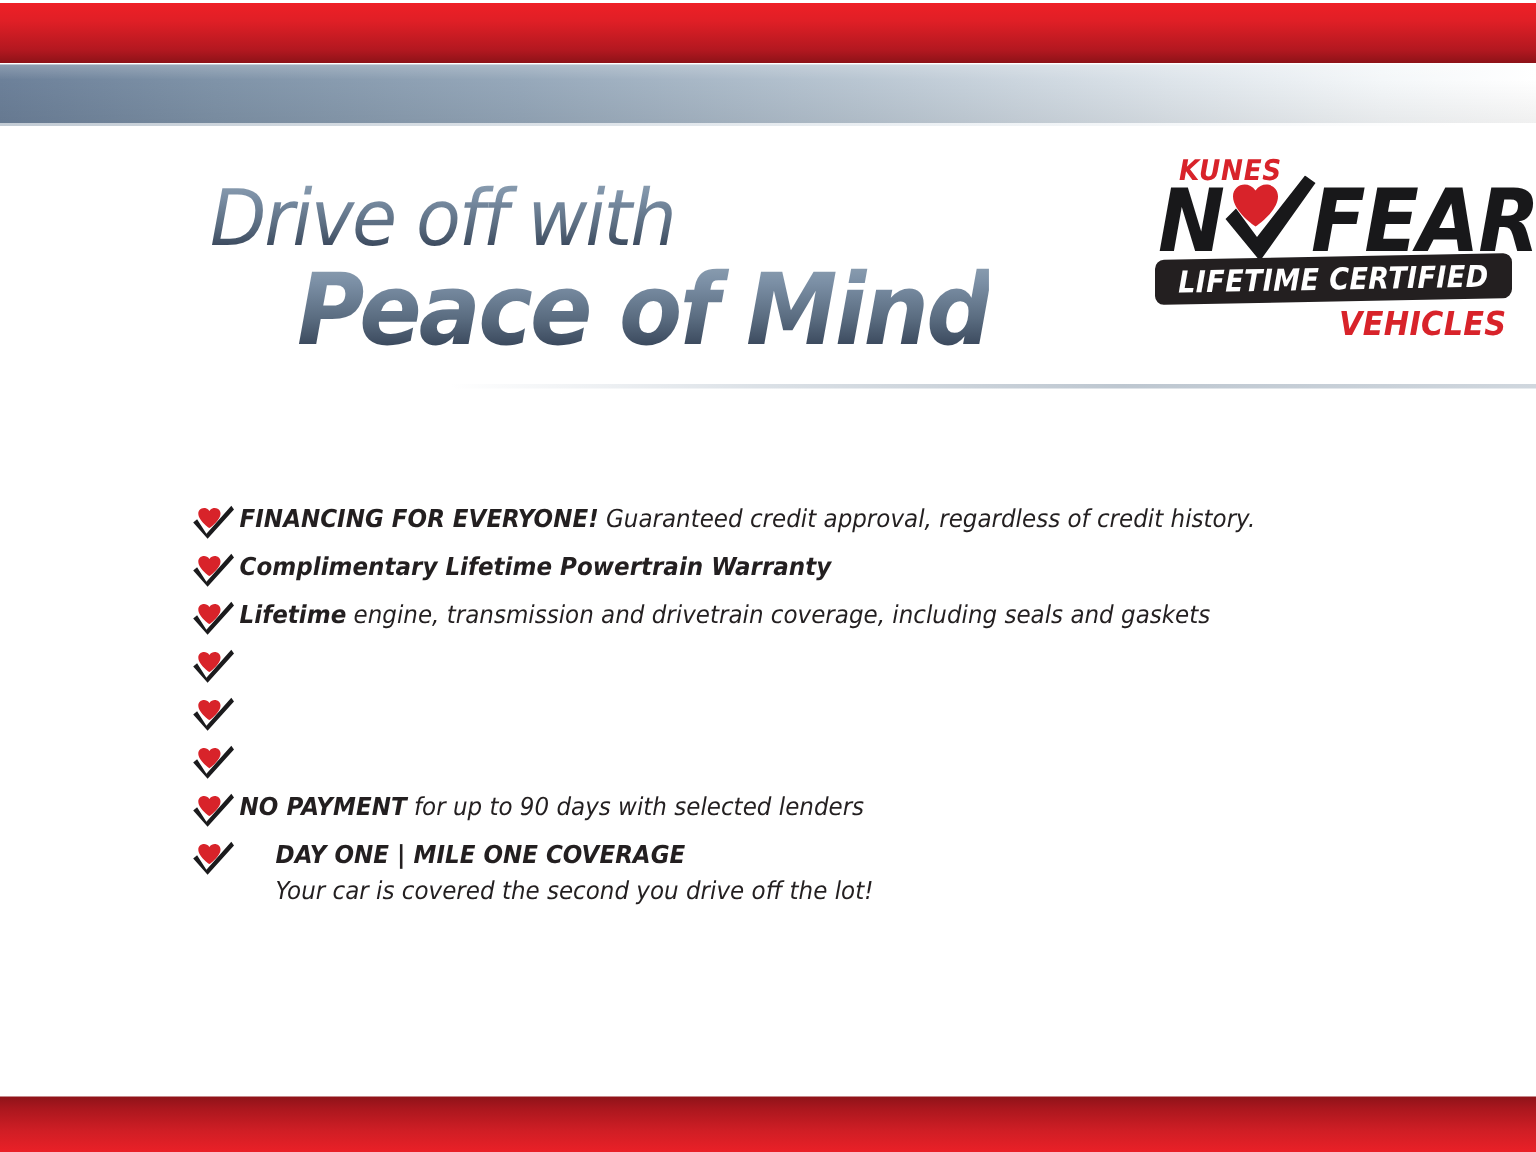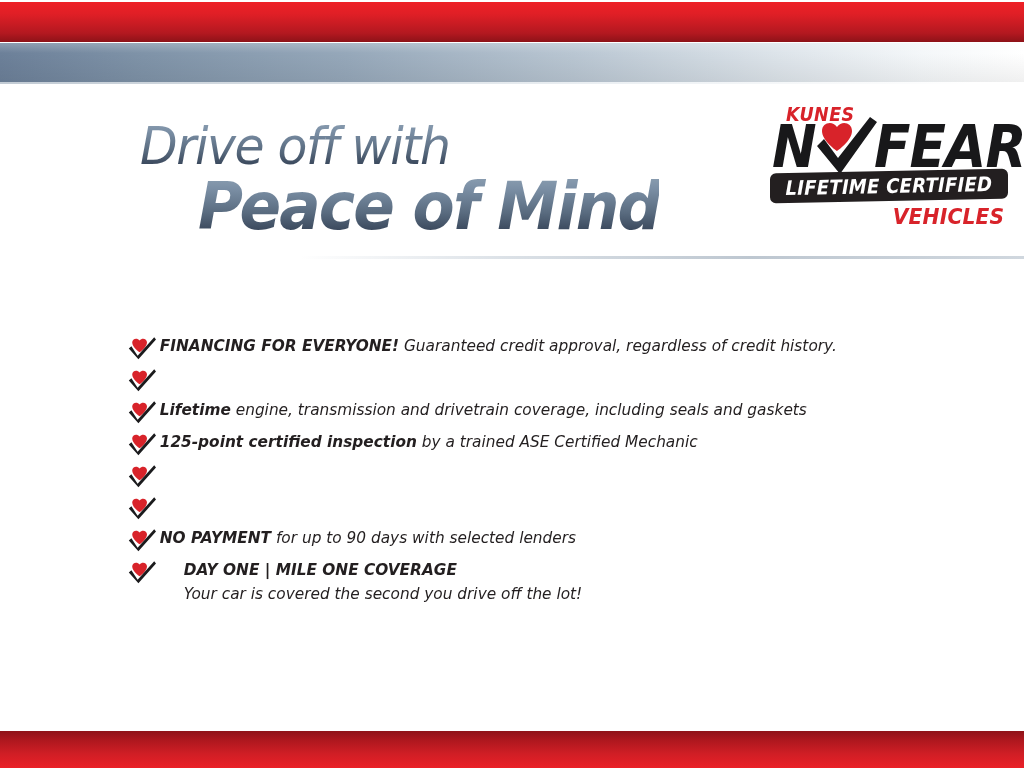--- a/index.html
+++ b/index.html
@@ -323,38 +323,38 @@
           </svg></span>
         <div class="bullet-body">
           <div class="benefit-text"><b>FINANCING FOR EVERYONE!</b><span> Guaranteed credit approval, regardless of credit history.</span></div>
         </div>
       </div>
       <div class="benefit-row">
         <span class="check-icon"><svg viewBox="0 0 28 24" width="28" height="24" aria-hidden="true">
             <path d="M4.2 6.4 C4.2 2.6, 9.2 1.2, 11.6 4.6 C14 1.2, 19 2.6, 19 6.4 C19 11.2, 11.6 16.2, 11.6 16.2 C11.6 16.2, 4.2 11.2, 4.2 6.4 Z" fill="#d8232a"></path>
             <path d="M3.4 10.2 L9.6 19.8 L26.2 1.2 L28 3.6 L10.4 23.2 L0.8 12.4 Z" fill="#1b1b1d"></path>
           </svg></span>
+        <div class="bullet-body">
+          <div class="benefit-text"><b>Complimentary Lifetime Powertrain Warranty</b></div>
+        </div>
       </div>
       <div class="benefit-row">
         <span class="check-icon"><svg viewBox="0 0 28 24" width="28" height="24" aria-hidden="true">
             <path d="M4.2 6.4 C4.2 2.6, 9.2 1.2, 11.6 4.6 C14 1.2, 19 2.6, 19 6.4 C19 11.2, 11.6 16.2, 11.6 16.2 C11.6 16.2, 4.2 11.2, 4.2 6.4 Z" fill="#d8232a"></path>
             <path d="M3.4 10.2 L9.6 19.8 L26.2 1.2 L28 3.6 L10.4 23.2 L0.8 12.4 Z" fill="#1b1b1d"></path>
           </svg></span>
         <div class="bullet-body">
           <div class="benefit-text"><b>Lifetime</b><span> engine, transmission and drivetrain coverage, including seals and gaskets</span></div>
         </div>
       </div>
       <div class="benefit-row">
         <span class="check-icon"><svg viewBox="0 0 28 24" width="28" height="24" aria-hidden="true">
             <path d="M4.2 6.4 C4.2 2.6, 9.2 1.2, 11.6 4.6 C14 1.2, 19 2.6, 19 6.4 C19 11.2, 11.6 16.2, 11.6 16.2 C11.6 16.2, 4.2 11.2, 4.2 6.4 Z" fill="#d8232a"></path>
             <path d="M3.4 10.2 L9.6 19.8 L26.2 1.2 L28 3.6 L10.4 23.2 L0.8 12.4 Z" fill="#1b1b1d"></path>
           </svg></span>
-        <div class="bullet-body">
-          <div class="benefit-text"><b>125-point certified inspection</b><span> by a trained ASE Certified Mechanic</span></div>
-        </div>
       </div>
       <div class="benefit-row">
         <span class="check-icon"><svg viewBox="0 0 28 24" width="28" height="24" aria-hidden="true">
             <path d="M4.2 6.4 C4.2 2.6, 9.2 1.2, 11.6 4.6 C14 1.2, 19 2.6, 19 6.4 C19 11.2, 11.6 16.2, 11.6 16.2 C11.6 16.2, 4.2 11.2, 4.2 6.4 Z" fill="#d8232a"></path>
             <path d="M3.4 10.2 L9.6 19.8 L26.2 1.2 L28 3.6 L10.4 23.2 L0.8 12.4 Z" fill="#1b1b1d"></path>
           </svg></span>
       </div>
       <div class="benefit-row">
         <span class="check-icon"><svg viewBox="0 0 28 24" width="28" height="24" aria-hidden="true">
             <path d="M4.2 6.4 C4.2 2.6, 9.2 1.2, 11.6 4.6 C14 1.2, 19 2.6, 19 6.4 C19 11.2, 11.6 16.2, 11.6 16.2 C11.6 16.2, 4.2 11.2, 4.2 6.4 Z" fill="#d8232a"></path>

